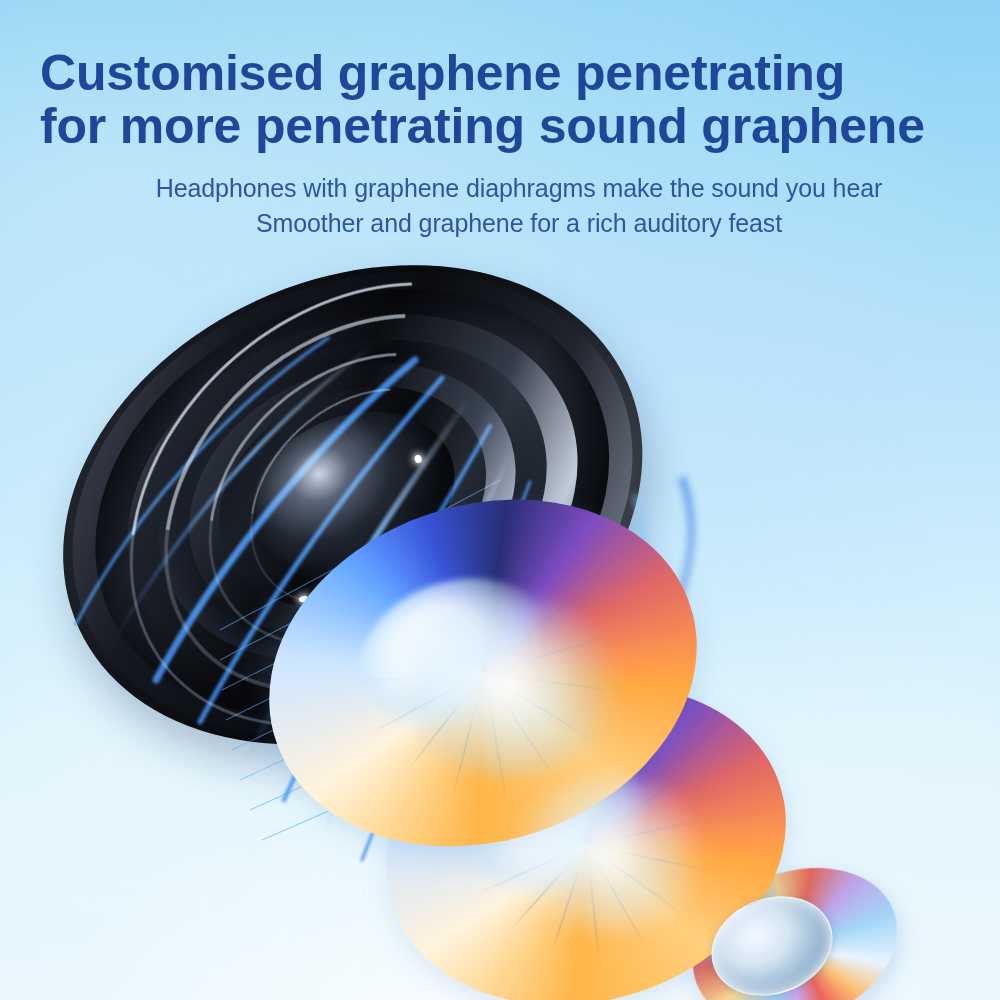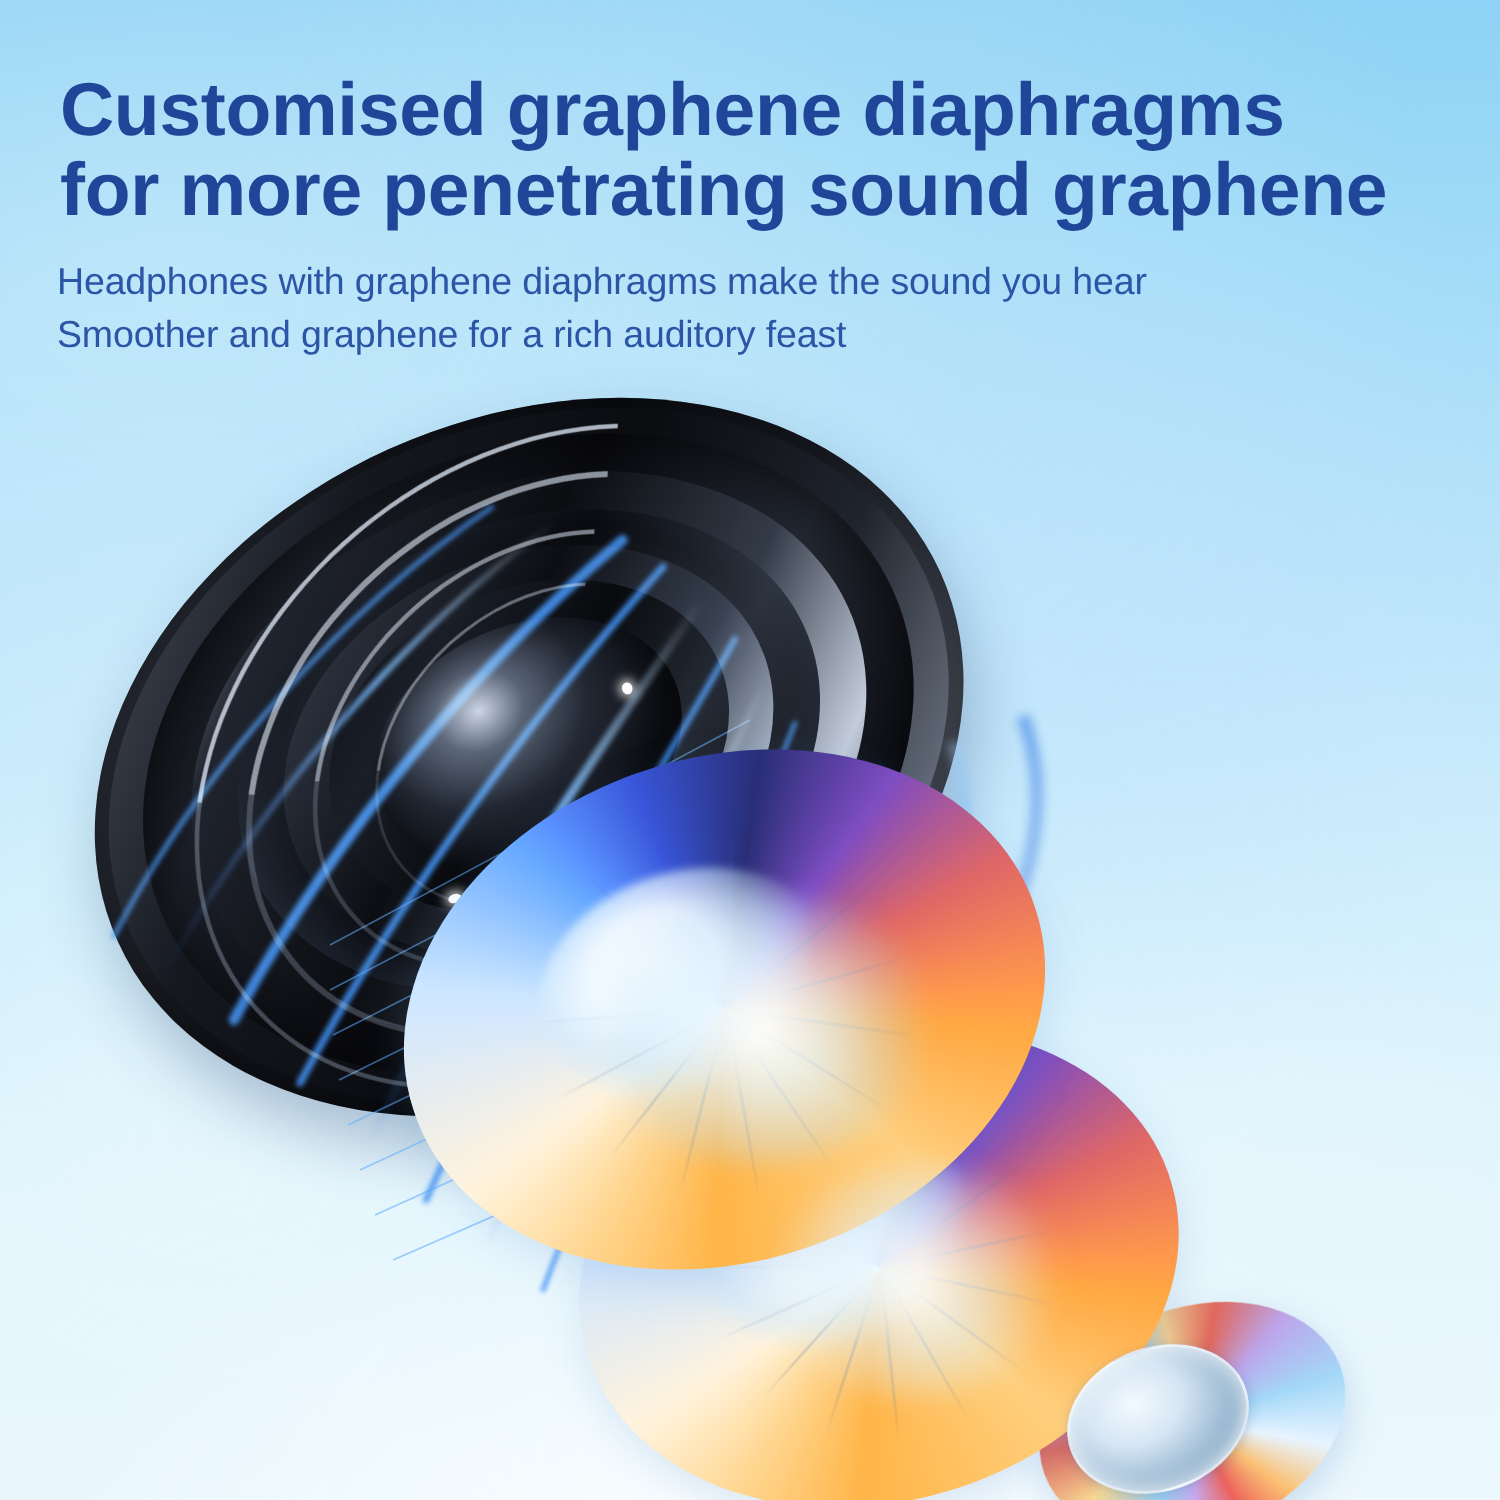--- a/index.html
+++ b/index.html
@@ -35,21 +35,21 @@
     -webkit-font-smoothing:antialiased;
   }
   .title .l1{display:block;padding-top:47px;}
   .title .l2{display:block;}
   .subtitle{
     margin:0;padding:18px 0 0 38px;
     color:#2b55a6;
     font-size:25px;line-height:35px;font-weight:400;
     letter-spacing:-0.1px;
   }
-  .subtitle .s1,.subtitle .s2{display:block;}
+  .subtitle .s1,.subtitle .s2{display:block;text-align:center;}
 
   
   .art{position:absolute;inset:0;z-index:10;}
   .layer{position:absolute;}
 
   
   .cone-wrap{
     left:58px;top:278px;width:600px;height:490px;
     transform:rotate(-16deg);
   }
@@ -326,21 +326,21 @@
       </div>
       <div class="disc-core"></div>
     </div>
 
     <div class="coil" style="z-index:17"></div>
     <div class="coil-cap" style="z-index:21"></div>
   </div>
 
   <div class="textblock">
     <h1 class="title">
-      <span class="l1">Customised graphene diaphragms</span>
+      <span class="l1">Customised graphene penetrating</span>
       <span class="l2">for more penetrating sound graphene</span>
     </h1>
     <p class="subtitle">
       <span class="s1">Headphones with graphene diaphragms make the sound you hear</span>
       <span class="s2">Smoother and graphene for a rich auditory feast</span>
     </p>
   </div>
 
 </div>
 

